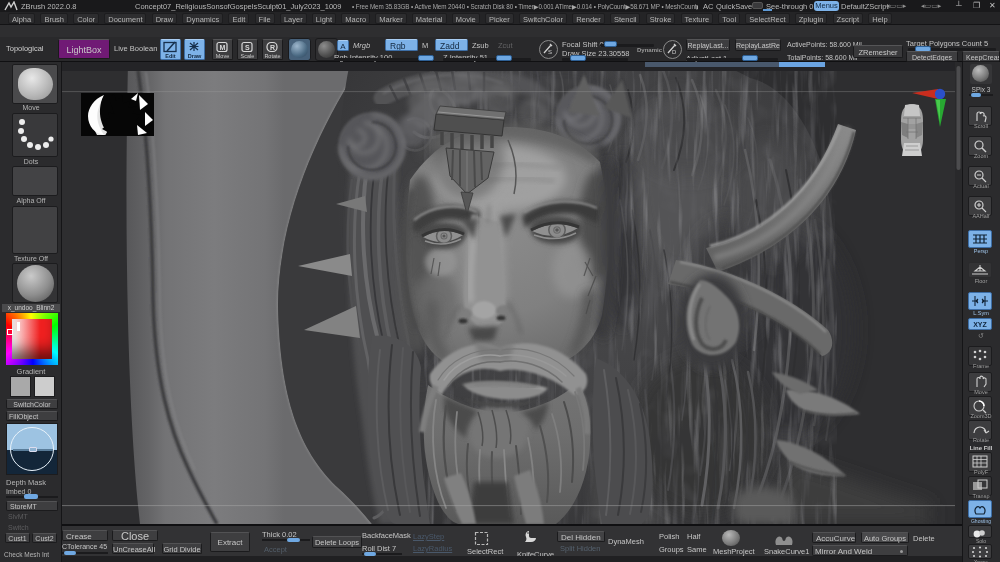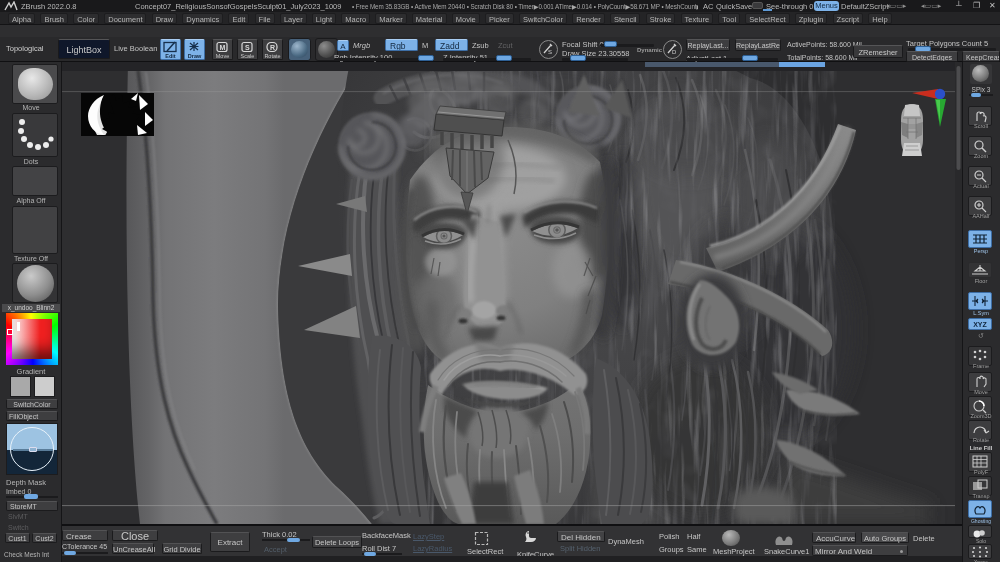--- a/index.html
+++ b/index.html
@@ -87,21 +87,21 @@
         <span class="menuitem">SelectRect</span>
         <span class="menuitem">Zplugin</span>
         <span class="menuitem">Zscript</span>
         <span class="menuitem">Help</span>
       </div>
     </div>
 
 
   <div id="toolbar" class="abs">
     <span class="lbl" style="left:6px;top:7px;color:#cfcfcf">Topological</span>
-    <div class="tbtn" style="left:58px;top:2px;width:52px;height:20px;font-size:9px;line-height:20px;background:#0f172a">LightBox</div>
+    <div class="tbtn" style="left:58px;top:2px;width:52px;height:20px;font-size:9px;line-height:20px;background:#701a75">LightBox</div>
     <span class="lbl" style="left:114px;top:7px">Live Boolean</span>
 
     <div class="tbtn blue" style="left:160px;top:2px;width:21px;height:21px">
       <svg width="19" height="12" viewBox="0 0 19 12">
           <rect x="3" y="1.5" width="12" height="9" fill="none" stroke="#17304d" stroke-width="1.3"></rect>
           <path d="M6,10 L14,1" stroke="#17304d" stroke-width="1.5"></path>
         </svg>
       <div style="font-size:5.5px;line-height:6px;font-weight:bold;margin-top:-2px">Edit</div>
     </div>
     <div class="tbtn blue" style="left:184px;top:2px;width:21px;height:21px">

